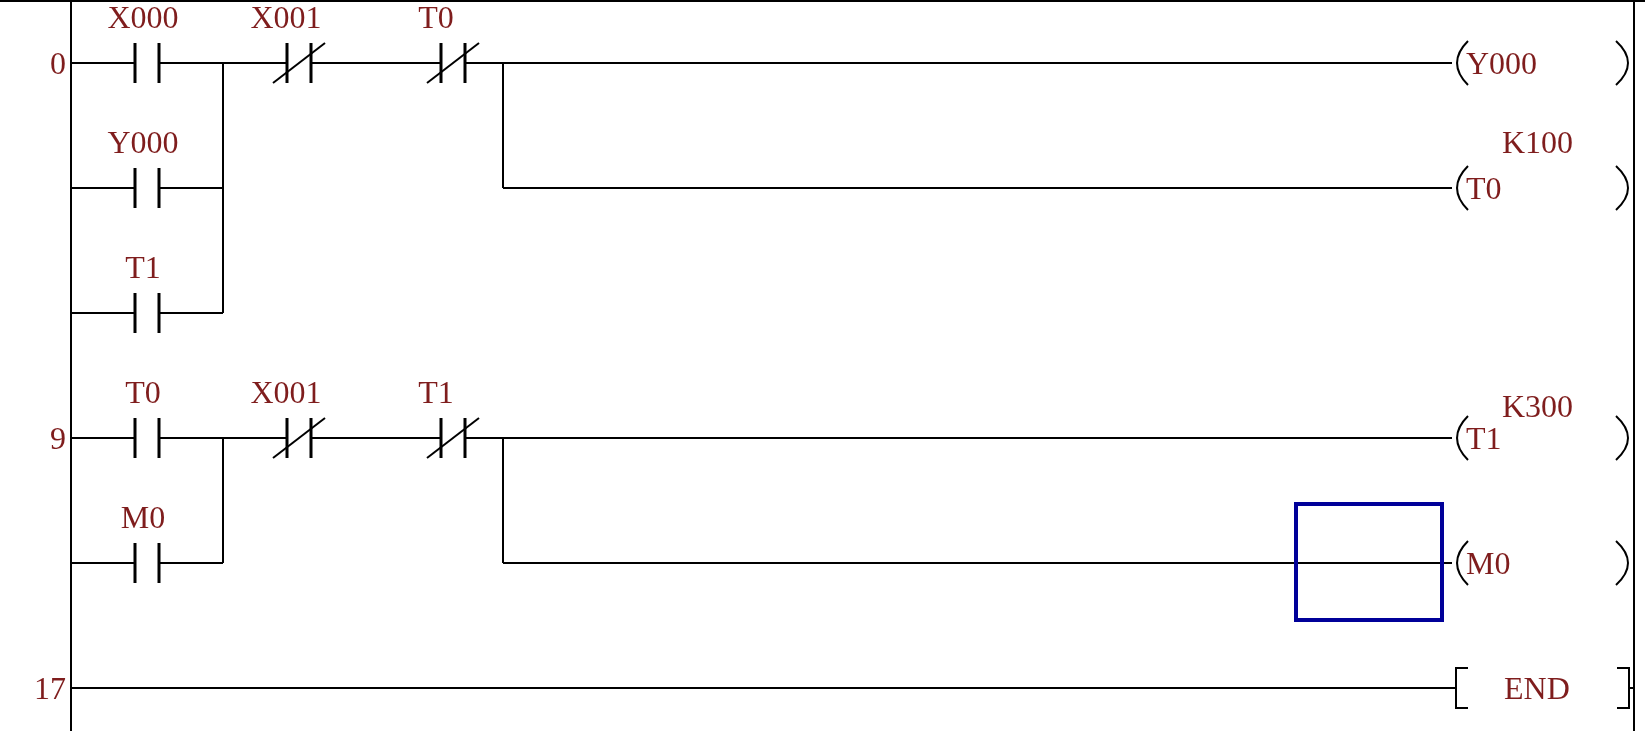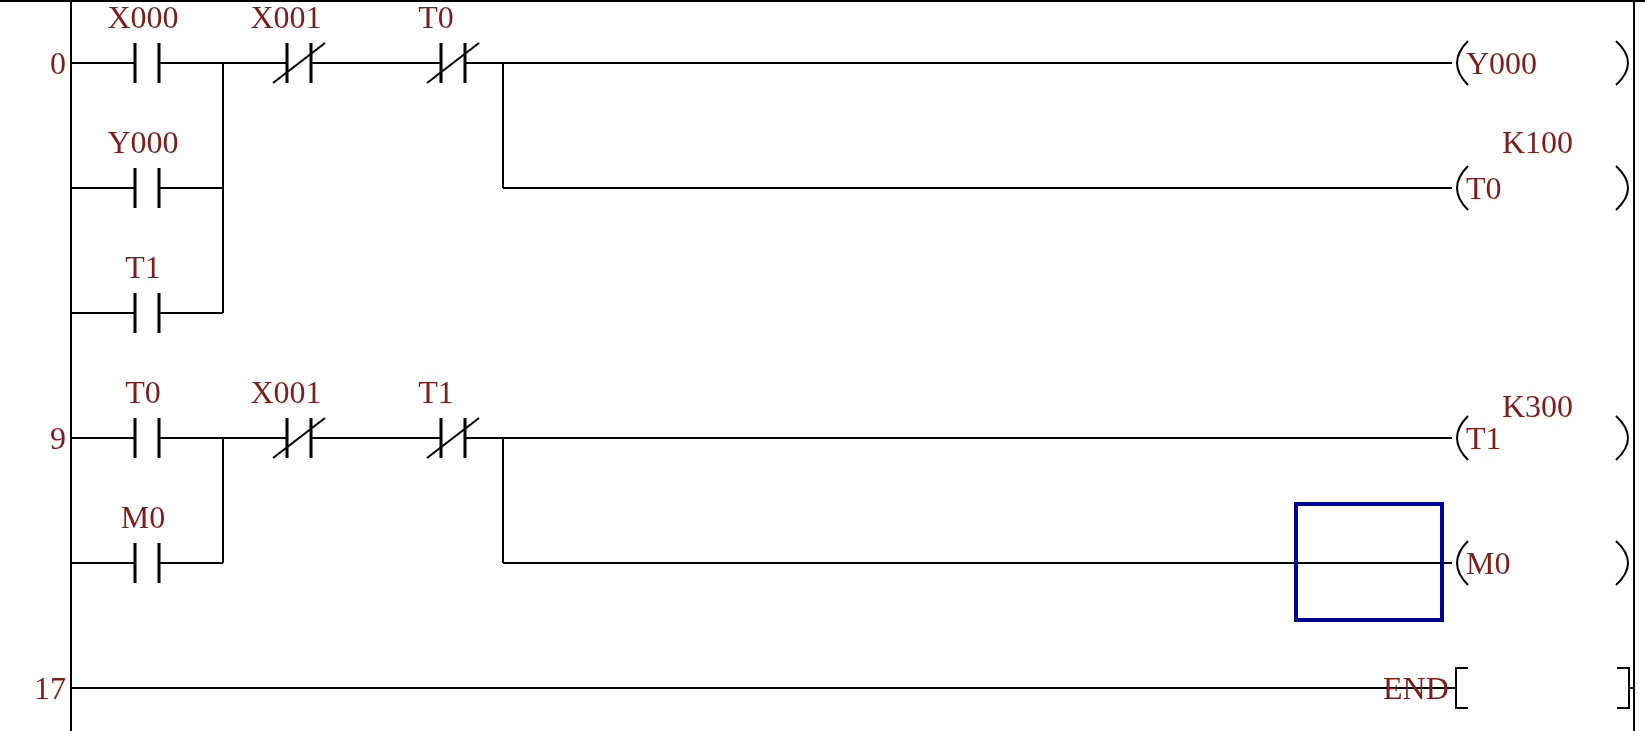--- a/index.html
+++ b/index.html
@@ -111,15 +111,15 @@
   <div class="lbl coiltxt" style="left:1466px;top:173px">T0</div>
 
   <div class="lbl dev" style="left:63px;top:378px">T0</div>
   <div class="lbl dev" style="left:206px;top:378px">X001</div>
   <div class="lbl dev" style="left:356px;top:378px">T1</div>
   <div class="lbl dev" style="left:63px;top:503px">M0</div>
   <div class="lbl knum" style="left:1413px;top:392px">K300</div>
   <div class="lbl coiltxt" style="left:1466px;top:423px">T1</div>
   <div class="lbl coiltxt" style="left:1466px;top:548px">M0</div>
 
-  <div class="lbl coiltxt" style="left:1383px;top:673px">END</div>
+  <div class="lbl coiltxt" style="left:1504px;top:673px">END</div>
 
 </div>
 
 </body></html>

